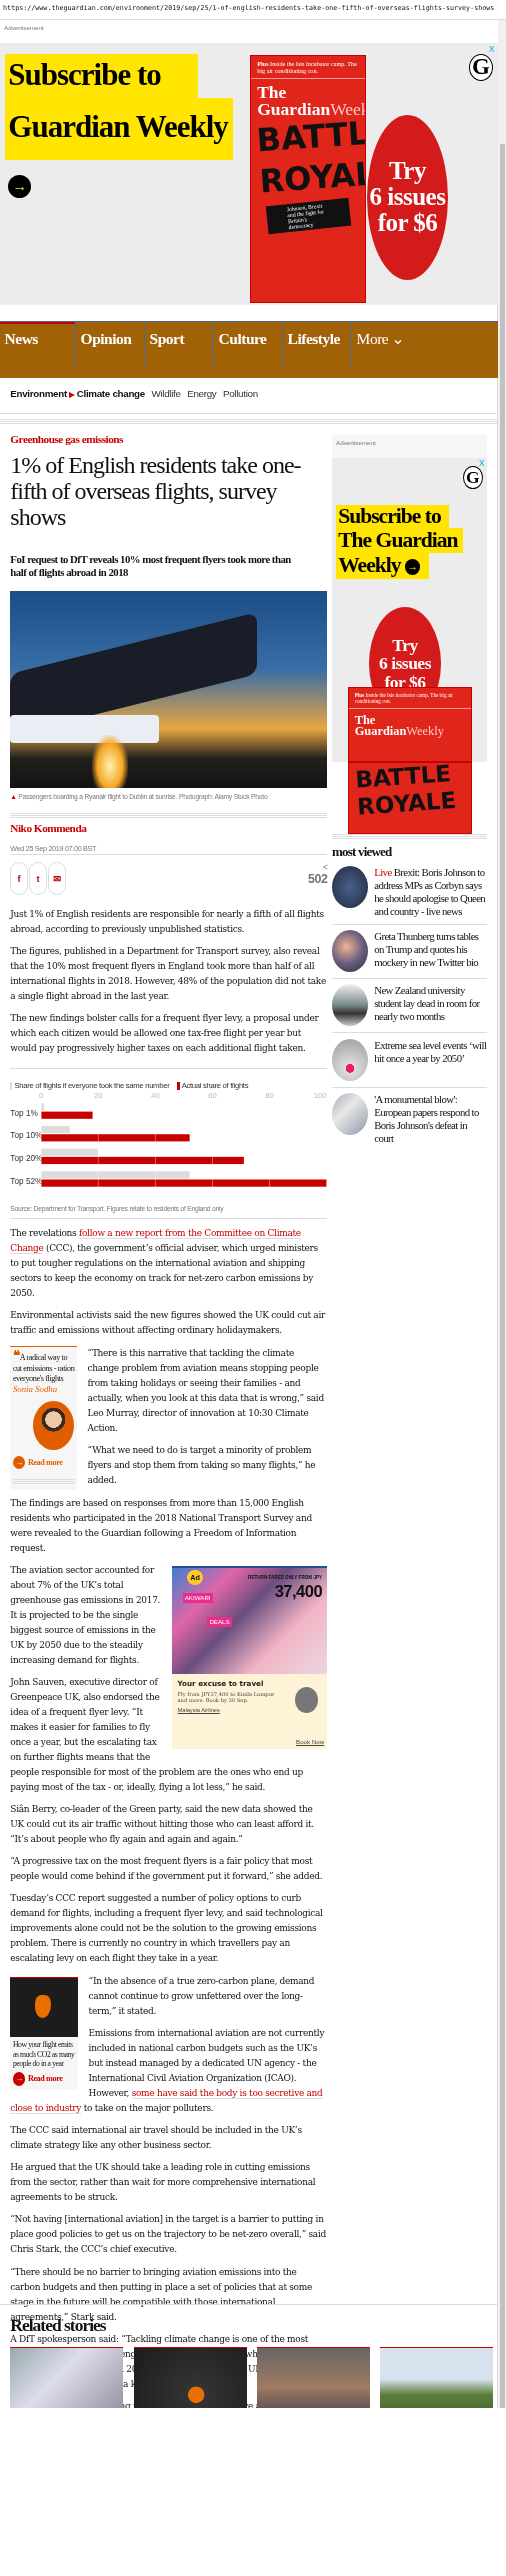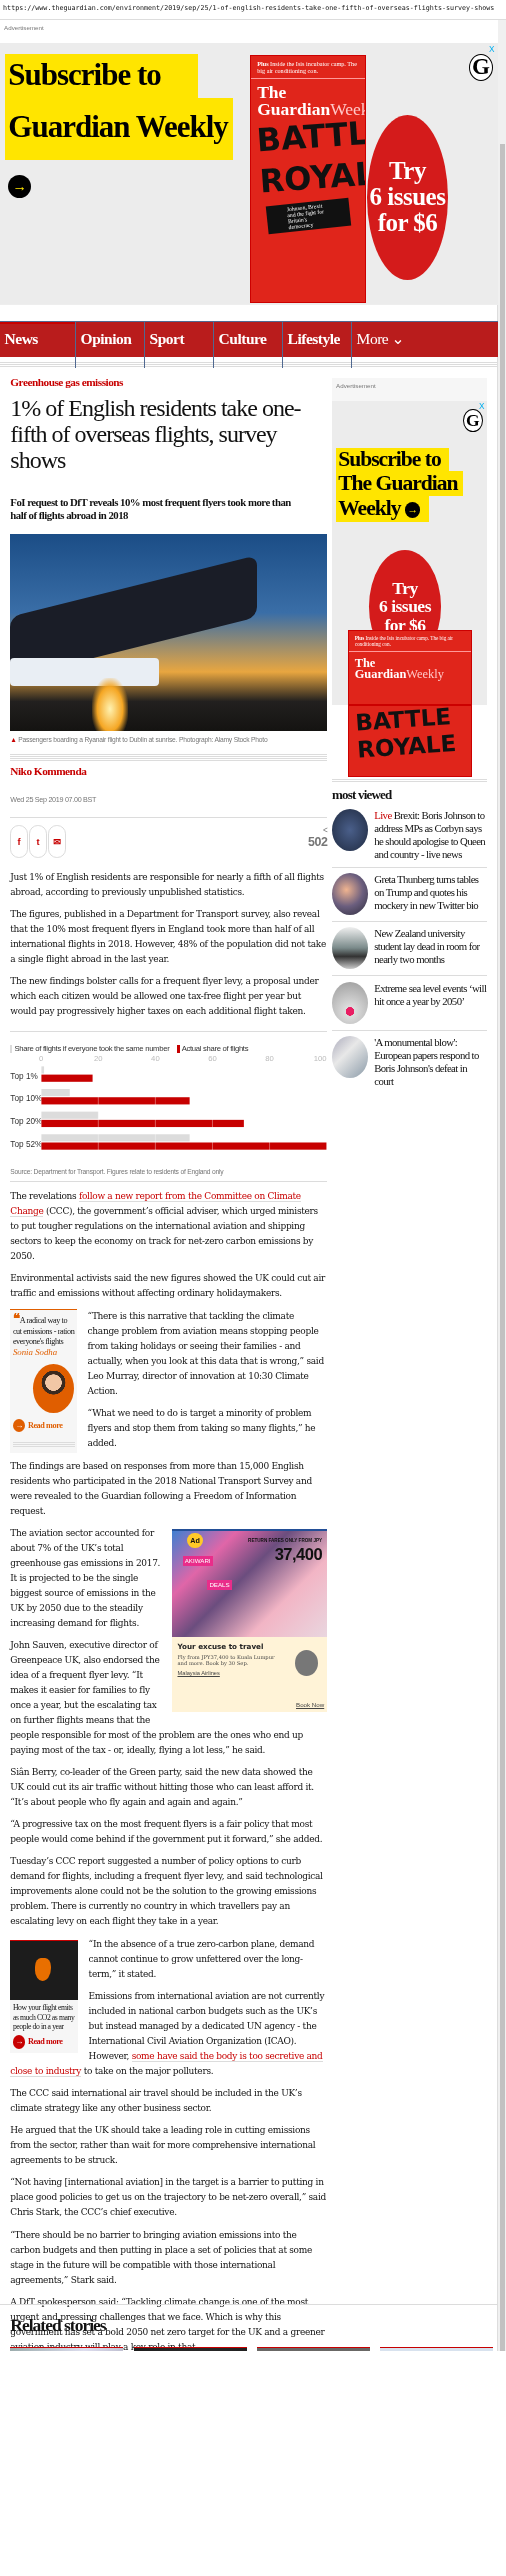--- a/index.html
+++ b/index.html
@@ -16,21 +16,21 @@
 .sub-box{position:absolute;background:#ffe500;font-family:"Liberation Serif",serif;font-weight:bold;letter-spacing:-1px;color:#000}
 .arrow-circle{display:inline-block;width:23px;height:23px;border-radius:50%;background:#000;color:#ffe500;text-align:center;line-height:23px;font-size:14.4px;vertical-align:middle;letter-spacing:0}
 .mag{position:absolute;background:#e0251b;border:0.5px solid #c00;overflow:hidden}
 .mag .plus{color:#fff;font-family:"Liberation Serif",serif;font-size:6.2px;padding:4.1px 6.2px;border-bottom:0.5px solid #f99}
 .mag .title{color:#fff;font-family:"Liberation Serif",serif;font-size:17.5px;line-height:16.5px;padding:5.2px 6.2px 0;font-weight:bold}
 .mag .title span{color:#ffc8c8;font-weight:normal}
 .mag .battle{font-family:"DejaVu Sans",sans-serif;font-weight:bold;color:#111;font-size:32px;line-height:41px;padding:0 7.2px;transform:rotate(-4deg)}
 .try-circle{position:absolute;border-radius:50%;background:#d41b1b;color:#fff;font-family:"Liberation Serif",serif;font-weight:bold;text-align:center;display:flex;align-items:center;justify-content:center;flex-direction:column;letter-spacing:-0.5px}
 .g-logo{position:absolute;width:24px;height:27px;border-radius:50%;border:1.5px solid #000;background:#fff;font-family:"Liberation Serif",serif;font-weight:bold;font-size:23px;text-align:center;line-height:24px;color:#000}
 .ad-x{position:absolute;color:#00aeef;font-family:"Liberation Sans",sans-serif;font-size:8.2px}
-.nav{background:#b91c1c;height:36px;position:relative;margin-top:16.5px;border-top:0.5px solid #506991}
+.nav{background:#a16207;height:57px;position:relative;margin-top:16.5px;border-top:0.5px solid #506991}
 .nav-item{position:absolute;top:0;height:46px;border-left:0.5px solid #506991;color:#fff;font-family:"Liberation Serif",serif;font-weight:bold;font-size:15.5px;letter-spacing:-0.5px;padding:8.2px 4.6px}
 .nav-item.active{border-top:2.1px solid #c70000;padding-top:6.2px}
 .nav-item.first{border-left:none}
 .nav-more{font-weight:normal}
 .subnav{height:36px;padding:10.3px 10.3px;font-family:"Liberation Sans",sans-serif;font-size:9.8px;border-bottom:0.5px solid #dcdcdc;letter-spacing:-0.3px}
 .subnav .root{font-weight:bold}
 .subnav .tri{color:#c70000;font-size:7.7px;margin:0 2.1px}
 .subnav .cur{font-weight:bold}
 .subnav .sib{color:#333;margin-left:4.1px}
 .rule-multi{height:6.7px;background:repeating-linear-gradient(#dcdcdc 0 0.5px,transparent 0.5px 2.1px)}
@@ -40,21 +40,21 @@
 .kicker{color:#c70000;font-family:"Liberation Serif",serif;font-weight:bold;font-size:11.3px;letter-spacing:-0.5px}
 .headline{font-family:"Liberation Serif",serif;font-size:24px;line-height:26px;letter-spacing:-1px;margin-top:7.2px;font-weight:normal}
 .standfirst{font-family:"Liberation Serif",serif;font-weight:bold;font-size:10.8px;line-height:12.4px;letter-spacing:-0.5px;margin-top:23px;width:289px}
 .hero{margin-top:12.4px;width:317px;height:197px;background:linear-gradient(180deg,#1b4d86 0%,#3a6ea7 40%,#e8a640 70%,#22201f 85%,#141311 100%);position:relative;overflow:hidden}
 .hero .wing{position:absolute;left:0;top:52px;width:247px;height:62px;background:#1a1d27;transform:skewY(-14deg);border-radius:10.3px}
 .hero .body{position:absolute;left:0;top:124px;width:149px;height:28px;background:#e9eef4;border-radius:4.1px}
 .hero .sun{position:absolute;left:82px;top:144px;width:36px;height:62px;background:radial-gradient(#fff2b0,#f5a623 50%,transparent 75%)}
 .caption{font-family:"Liberation Sans",sans-serif;font-size:6.7px;color:#767676;margin-top:5.2px;letter-spacing:-0.2px}
 .caption .tri-up{color:#c70000;margin-right:1.5px}
 .byline{color:#c70000;font-family:"Liberation Serif",serif;font-weight:bold;font-size:11.3px;letter-spacing:-0.5px;margin-top:4.1px}
-.dateline{font-family:"Liberation Sans",sans-serif;font-size:7.2px;color:#767676;margin-top:18px;padding-bottom:13px;border-bottom:0.5px solid #dcdcdc;letter-spacing:-0.3px}
+.dateline{font-family:"Liberation Sans",sans-serif;font-size:7.2px;color:#767676;margin-top:10px;padding-bottom:1px;border-bottom:0.5px solid #dcdcdc;letter-spacing:-0.3px}
 .share-row{position:relative;height:41px;margin-top:4.1px}
 .share-btn{position:absolute;top:3.1px;width:17.5px;height:33px;border:0.5px solid #dcdcdc;border-radius:8.8px;color:#c70000;text-align:center;line-height:32px;font-family:"Liberation Sans",sans-serif;font-weight:bold;font-size:9.3px}
 .share-count{position:absolute;right:0;top:4.1px;text-align:right;color:#767676;font-family:"Liberation Sans",sans-serif;font-weight:bold;font-size:12.4px;letter-spacing:-0.5px}
 .share-count .ico{display:block;font-size:8.2px;font-weight:normal}
 p.body{font-family:"DejaVu Serif",serif;font-size:9px;line-height:15px;color:#121212;margin-top:7.2px;letter-spacing:-0.3px}
 p.body a{color:#c70000;border-bottom:0.5px solid #dcdcdc}
 .chart-wrap{border-top:0.5px solid #dcdcdc;border-bottom:0.5px solid #dcdcdc;padding:6.2px 0 5.2px;margin-top:11.3px}
 .chart-title{font-family:"Liberation Serif",serif;font-weight:bold;font-size:13.4px;line-height:15.5px;letter-spacing:-0.8px}
 .legend{font-family:"Liberation Sans",sans-serif;font-size:7.7px;color:#333;margin-top:6.2px;letter-spacing:-0.3px}
 .legend .sw{display:inline-block;width:2.1px;height:8.2px;vertical-align:middle;margin-right:2.1px}
@@ -143,20 +143,26 @@
   </div>
 
   <div class="nav">
     <a class="nav-item first active" style="left:0;width:75px">News</a>
     <a class="nav-item" style="left:75px;width:69px">Opinion</a>
     <a class="nav-item" style="left:144px;width:69px">Sport</a>
     <a class="nav-item" style="left:213px;width:69px">Culture</a>
     <a class="nav-item" style="left:282px;width:69px">Lifestyle</a>
     <a class="nav-item nav-more" style="left:351px;width:69px">More ⌄</a>
   </div>
+  <div class="subnav">
+    <a class="root">Environment</a><span class="tri">▶</span><a class="cur">Climate change</a>
+    <a class="sib">Wildlife</a>
+    <a class="sib">Energy</a>
+    <a class="sib">Pollution</a>
+  </div>
   <div class="rule-multi" style="margin-top:3.1px"></div>
 
   <div class="main" style="height:1984px">
     <div class="col" style="top:9.3px">
       <a class="kicker">Greenhouse gas emissions</a>
       <h1 class="headline">1% of English residents take one-fifth of overseas flights, survey shows</h1>
       <div class="standfirst">FoI request to DfT reveals 10% most frequent flyers took more than half of flights abroad in 2018</div>
       <div class="hero">
         <div class="wing"></div>
         <div class="body"></div>

